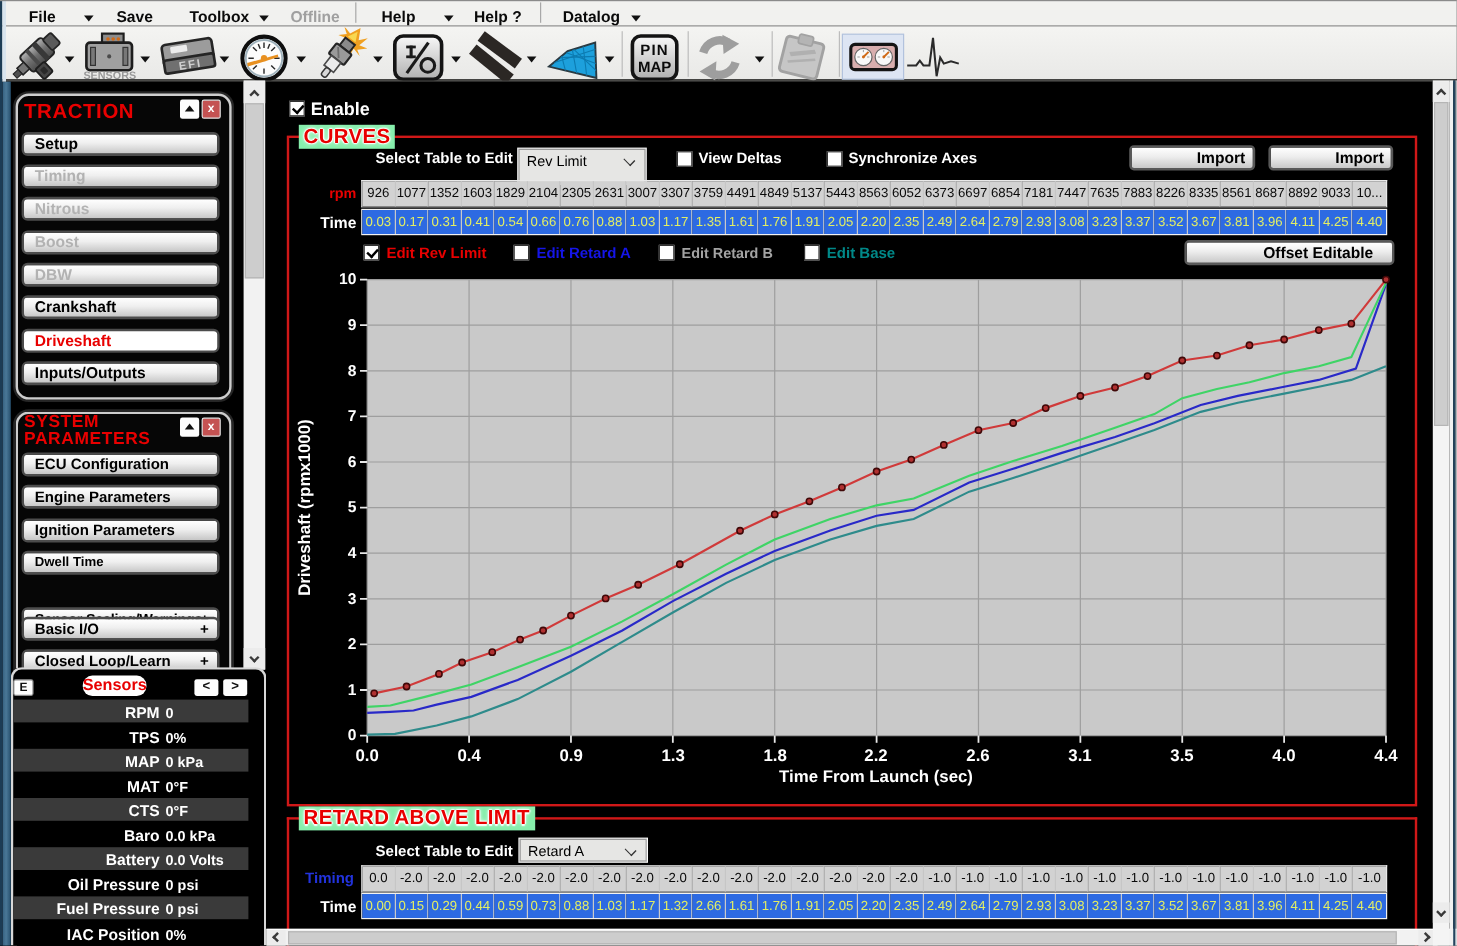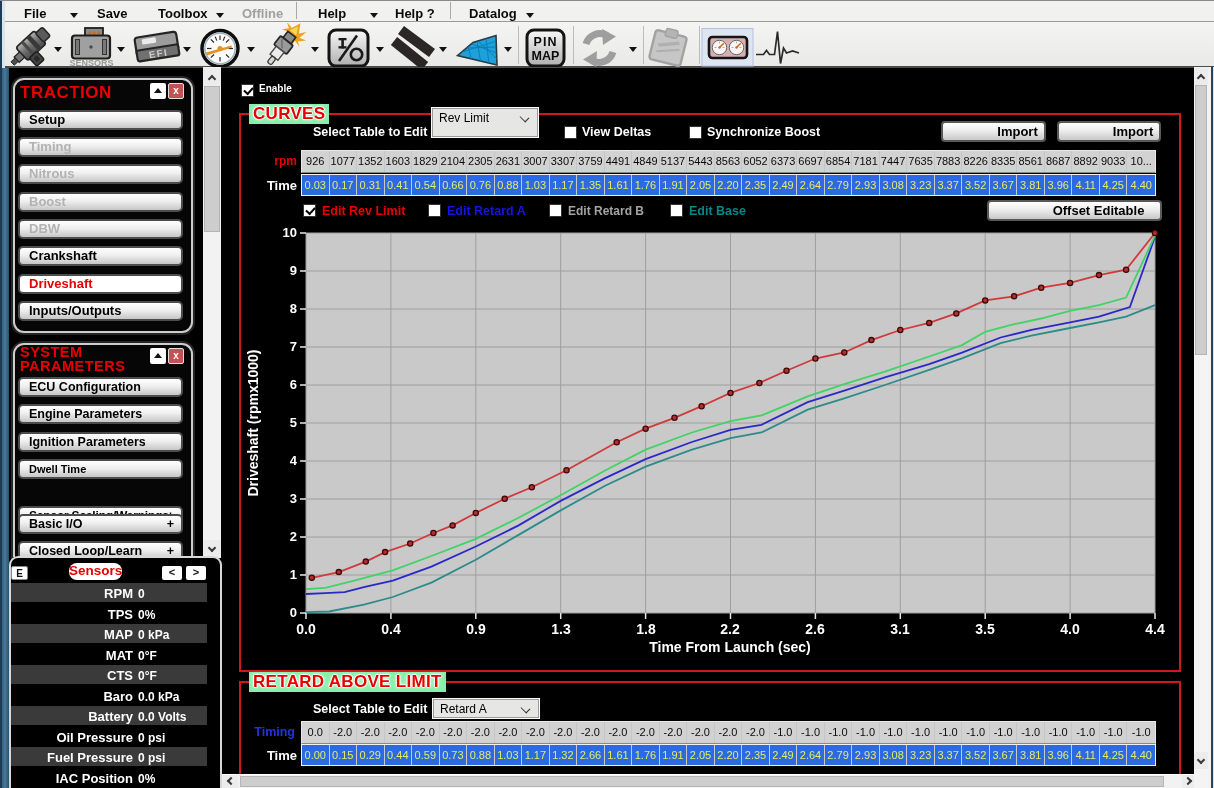--- a/index.html
+++ b/index.html
@@ -34,21 +34,21 @@
 .chev.rt{border-right:2px solid #3a3a3a;border-top:2px solid #3a3a3a;transform:rotate(45deg);}
 
 #sensors{position:absolute;left:9px;top:556px;width:213px;height:232px;background:#000;border:2px solid #d8d8d8;border-bottom:none;border-radius:9px 9px 0 0;}
 .srow{position:absolute;left:0px;width:196px;height:19px;color:#fff;}
 .srow.dark{background:#3a3a3a;}
 .slab{position:absolute;right:74px;top:3px;font-size:13px;font-weight:bold;white-space:nowrap;}
 .sval{position:absolute;left:127px;top:4px;font-size:12px;font-weight:bold;white-space:nowrap;}
 
 .cb{position:absolute;width:13px;height:13px;background:#fff;border:1px solid #333;}
 .cb.on:after{content:"";position:absolute;left:1.5px;top:2px;width:7px;height:4px;border-left:2px solid #000;border-bottom:2px solid #000;transform:rotate(-48deg);}
-.wlab{position:absolute;color:#fff;font-weight:bold;font-size:10px;white-space:nowrap;}
+.wlab{position:absolute;color:#fff;font-weight:bold;font-size:15px;white-space:nowrap;}
 .redbox{position:absolute;border:2px solid #d01818;background:transparent;}
 .boxlab{position:absolute;color:#e80000;background:#86efac;font-weight:bold;font-size:17px;padding:0 4px;letter-spacing:.3px;text-shadow:-1px 0 1px #fff,1px 0 1px #fff,0 -1px 1px #fff,0 1px 1px #fff,0 0 4px #fff;white-space:nowrap;}
 .combo{position:absolute;background:#e6e6e4;border:1px solid #9a9a9a;outline:1px solid #fdfdfd;font-size:12px;color:#000;padding:2px 0 0 6px;}
 .combo:after{content:"";position:absolute;right:9px;top:5px;width:6px;height:6px;border-right:1.6px solid #333;border-bottom:1.6px solid #333;transform:rotate(45deg) scale(1.15,.85);}
 .wbtn{position:absolute;border-radius:4px;border:2px solid #585858;background:linear-gradient(#ffffff,#ededed 45%,#c8c8c8);color:#000;font-size:13px;font-weight:bold;text-align:center;padding-left:48px;}
 .rowlab{position:absolute;font-weight:bold;text-align:right;width:60px;}
 .trow{position:absolute;display:flex;}
 .rcell{width:27.53px;height:21px;background:#d2d2d2;color:#0a0a0a;font-size:11px;text-align:center;line-height:21px;border-right:1px solid #c6c6c6;overflow:hidden;}
 .rcell:last-child{border-right:none;}
 .tcell{width:27.53px;height:20px;background:#2d6ae2;color:#e3ee64;font-size:11px;text-align:center;line-height:20px;border-right:1px solid #c9c9c9;overflow:hidden;}
@@ -317,25 +317,25 @@
     </div>
 
 </div>
 
 <div class="cb on" style="left:241px;top:84px"></div>
 <div class="wlab" style="left:259px;top:83px">Enable</div>
 
 <div class="redbox" style="left:239px;top:113px;width:942px;height:559px"></div>
 <div class="boxlab" style="left:249px;top:104px">CURVES</div>
 <div class="wlab" style="left:313px;top:125px;font-size:12.5px">Select Table to Edit</div>
-<div class="combo" style="left:432px;top:108px;width:106px;height:29px">Rev Limit</div>
+<div class="combo" style="left:432px;top:124px;width:106px;height:29px">Rev Limit</div>
 <div class="cb" style="left:564px;top:126px"></div>
 <div class="wlab" style="left:582px;top:125px;font-size:12.5px">View Deltas</div>
 <div class="cb" style="left:689px;top:126px"></div>
-<div class="wlab" style="left:707px;top:125px;font-size:12.5px">Synchronize Boost</div>
+<div class="wlab" style="left:707px;top:125px;font-size:12.5px">Synchronize Axes</div>
 <div class="wbtn" style="left:941px;top:121px;width:105px;height:21px;line-height:18px">Import Logfile</div>
 <div class="wbtn" style="left:1057px;top:121px;width:104px;height:21px;line-height:18px">Import CSV</div>
 
 <div class="rowlab" style="left:237px;top:154px;color:#e80000;font-size:12px">rpm</div>
 <div class="trow" style="left:301px;top:150px;border:1px solid #e8e8e8;border-bottom:1px solid #888">
     <div class="rcell">926</div>
     <div class="rcell">1077</div>
     <div class="rcell">1352</div>
     <div class="rcell">1603</div>
     <div class="rcell">1829</div>

